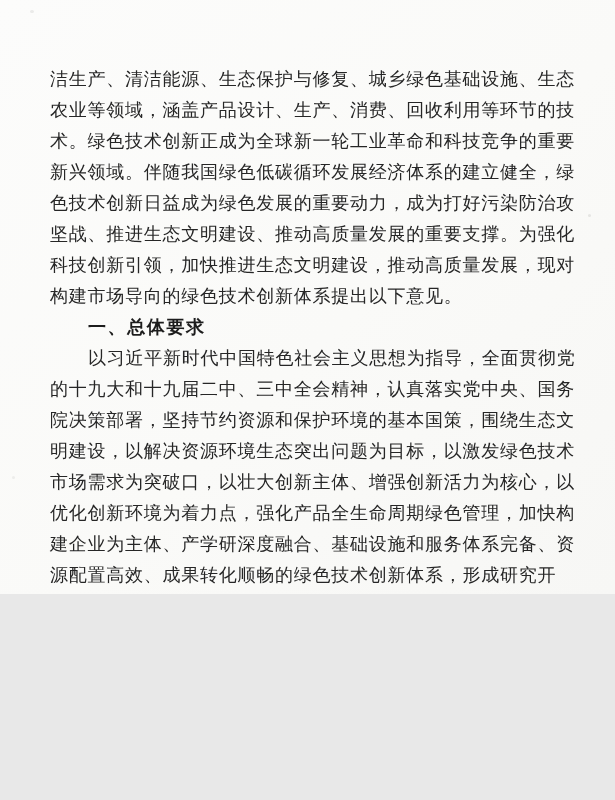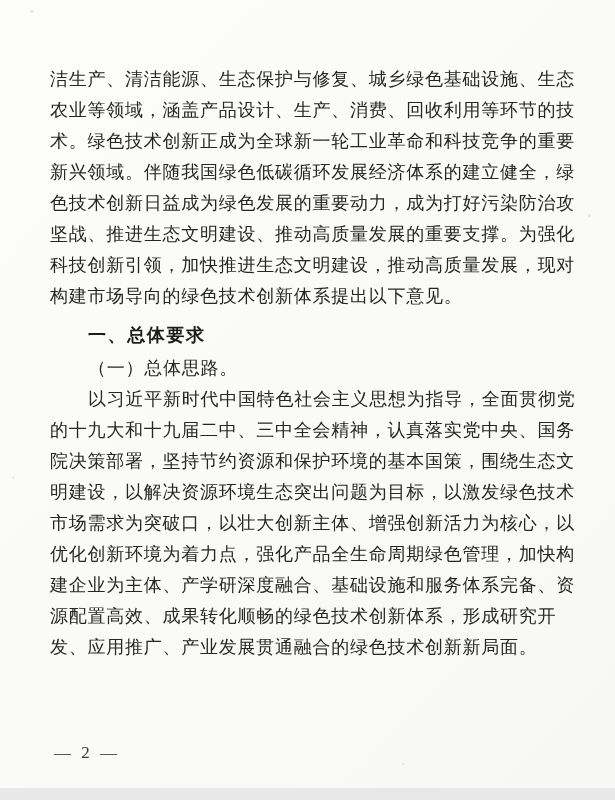--- a/index.html
+++ b/index.html
@@ -3,21 +3,21 @@
 <meta charset="utf-8">
 <style>
   html, body {
     margin: 0;
     padding: 0;
     background: #e8e8e8;
   }
   .page {
     position: relative;
     width: 615px;
-    height: 788px;
+    height: 594px;
     margin: 0 auto;
     background: linear-gradient(135deg, #fcfcfb 0%, #fafaf8 55%, #f7f7f5 100%);
     overflow: hidden;
     font-family: "Liberation Serif", "DejaVu Serif", serif;
     color: #262626;
   }
   .content {
     position: absolute;
     left: 50px;
     top: 64px;
@@ -32,21 +32,21 @@
     margin: 0;
   }
   .para.indent {
     text-indent: 38px;
   }
   .heading {
     font-family: "Liberation Sans", "DejaVu Sans", sans-serif;
     font-weight: 700;
     letter-spacing: 1.6px;
     text-indent: 38px;
-    margin-top: 8px;
+    margin-top: 0;
     color: #1d1d1d;
     white-space: pre-line;
   }
   .subheading {
     text-indent: 38px;
     margin-top: 2px;
     white-space: pre-line;
   }
   .footer {
     position: absolute;
@@ -83,21 +83,20 @@
 农业等领域，涵盖产品设计、生产、消费、回收利用等环节的技
 术。绿色技术创新正成为全球新一轮工业革命和科技竞争的重要
 新兴领域。伴随我国绿色低碳循环发展经济体系的建立健全，绿
 色技术创新日益成为绿色发展的重要动力，成为打好污染防治攻
 坚战、推进生态文明建设、推动高质量发展的重要支撑。为强化
 科技创新引领，加快推进生态文明建设，推动高质量发展，现对
 构建市场导向的绿色技术创新体系提出以下意见。</p>
 
     <div class="heading">一、总体要求</div>
 
-    <div class="subheading">（一）总体思路。</div>
 
     <p class="para indent">以习近平新时代中国特色社会主义思想为指导，全面贯彻党
 的十九大和十九届二中、三中全会精神，认真落实党中央、国务
 院决策部署，坚持节约资源和保护环境的基本国策，围绕生态文
 明建设，以解决资源环境生态突出问题为目标，以激发绿色技术
 市场需求为突破口，以壮大创新主体、增强创新活力为核心，以
 优化创新环境为着力点，强化产品全生命周期绿色管理，加快构
 建企业为主体、产学研深度融合、基础设施和服务体系完备、资
 源配置高效、成果转化顺畅的绿色技术创新体系，形成研究开
 发、应用推广、产业发展贯通融合的绿色技术创新新局面。</p>

